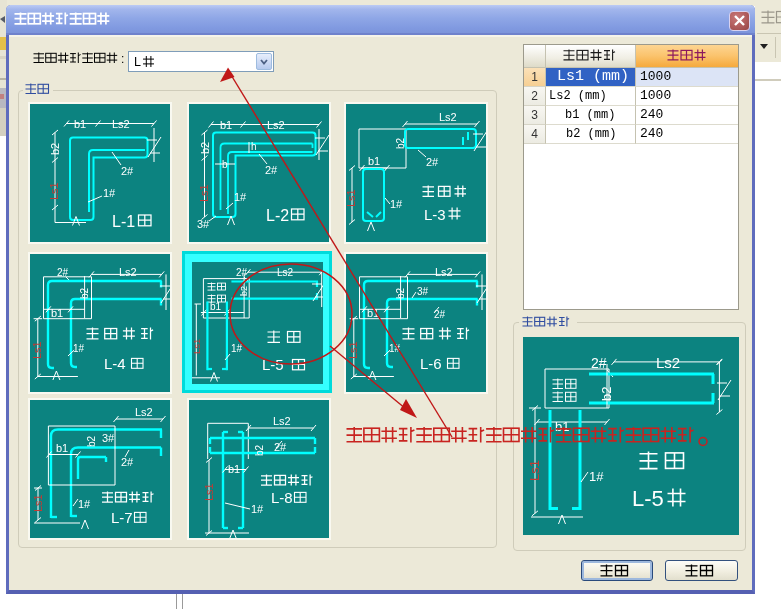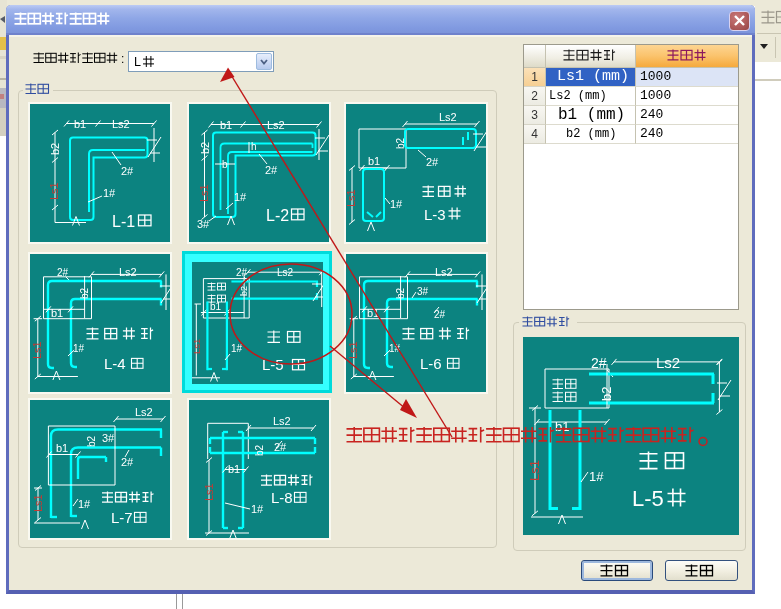--- a/index.html
+++ b/index.html
@@ -587,22 +587,22 @@
 <div class="abs" style="left:636px;top:87px;width:102px;height:19px;
      background:#ffffff;border-bottom:1px solid #dddbce;
      box-sizing:border-box;font-size:13px;color:#000;line-height:18px;
      font-family:'Liberation Mono',monospace;padding-left:4px;">1000</div>
 <div class="abs" style="left:524px;top:106px;width:22px;height:19px;
      background:linear-gradient(#f8f7f2,#ecebe2);border-right:1px solid #c5c2b0;border-bottom:1px solid #d6d4c6;
      box-sizing:border-box;text-align:center;font-size:12px;color:#333;line-height:18px;
      font-family:'Liberation Sans';">3</div>
 <div class="abs" style="left:546px;top:106px;width:90px;height:19px;
      background:#ffffff;border-right:1px solid #c5c2b0;border-bottom:1px solid #dddbce;
-     box-sizing:border-box;font-size:16px;color:#000000;line-height:18px;
-     font-family:'Liberation Mono',monospace;padding-left:12px;">b1 (mm)</div>
+     box-sizing:border-box;font-size:12px;color:#000000;line-height:18px;
+     font-family:'Liberation Mono',monospace;padding-left:19px;">b1 (mm)</div>
 <div class="abs" style="left:636px;top:106px;width:102px;height:19px;
      background:#ffffff;border-bottom:1px solid #dddbce;
      box-sizing:border-box;font-size:13px;color:#000;line-height:18px;
      font-family:'Liberation Mono',monospace;padding-left:4px;">240</div>
 <div class="abs" style="left:524px;top:125px;width:22px;height:19px;
      background:linear-gradient(#f8f7f2,#ecebe2);border-right:1px solid #c5c2b0;border-bottom:1px solid #d6d4c6;
      box-sizing:border-box;text-align:center;font-size:12px;color:#333;line-height:18px;
      font-family:'Liberation Sans';">4</div>
 <div class="abs" style="left:546px;top:125px;width:90px;height:19px;
      background:#ffffff;border-right:1px solid #c5c2b0;border-bottom:1px solid #dddbce;

